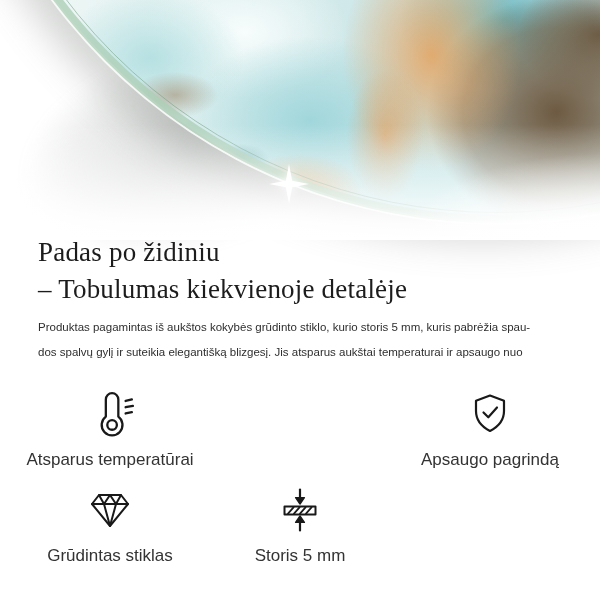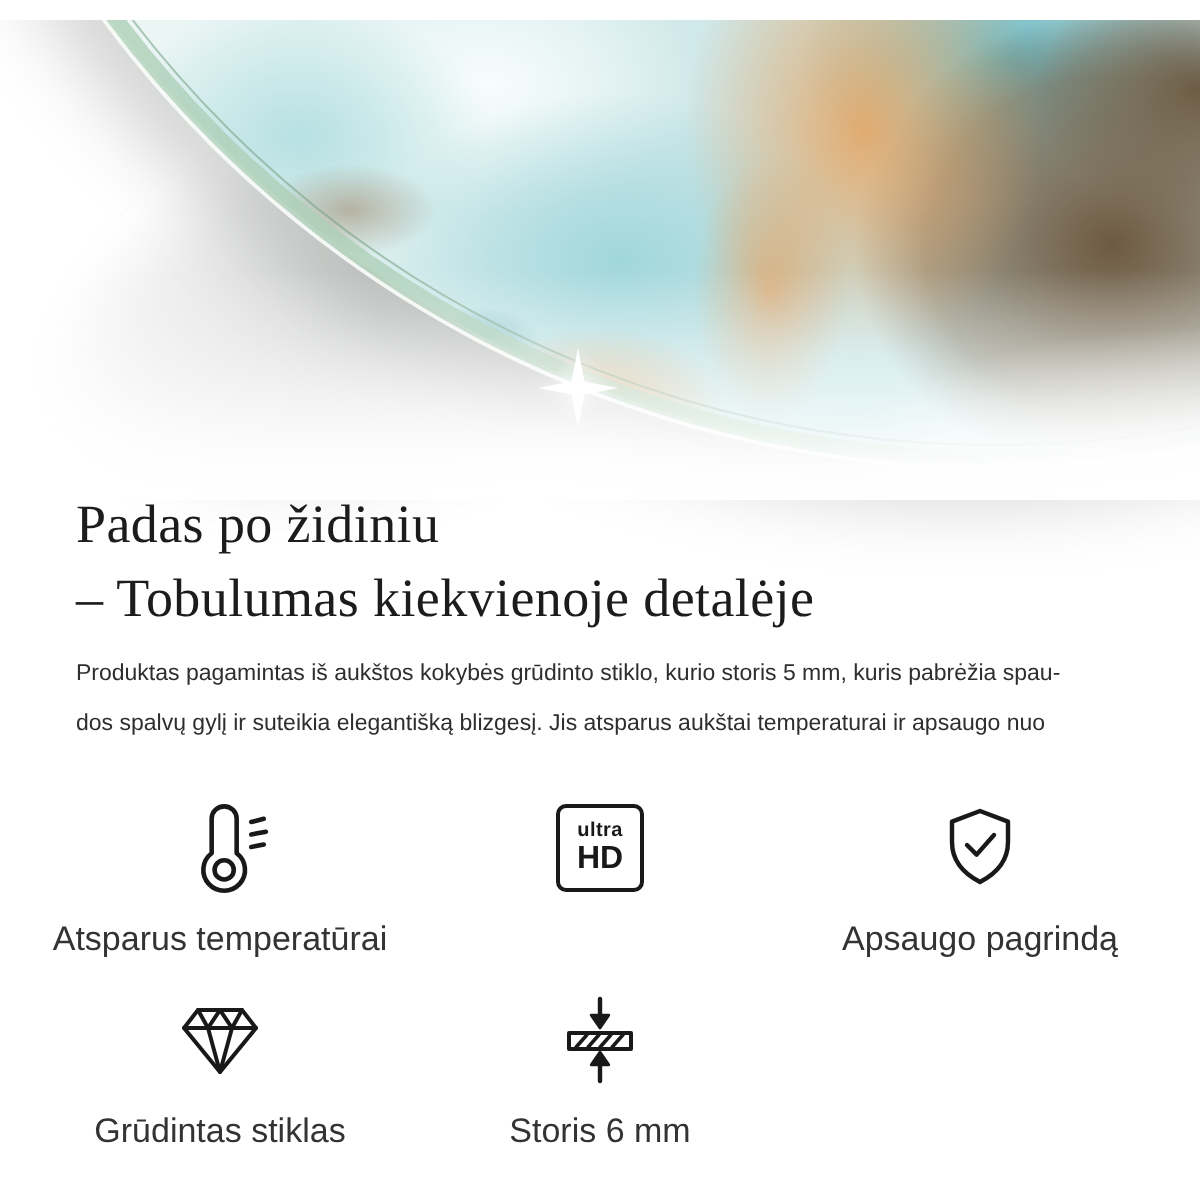--- a/index.html
+++ b/index.html
@@ -1,21 +1,21 @@
 <!DOCTYPE html>
 <html style="--rim-green: rgba(172,206,182,0.78); --patch-brown: #6e5a42; --glass-teal: #79c6cc; --glass-cyan-light: #cfe9ea; --vein-orange: #e8a35c;"><head>
 <meta charset="utf-8">
 <style>
   * { margin:0; padding:0; box-sizing:border-box; }
   html,body { background:#fff; }
   body {
     width:600px; height:600px; margin:0 auto; overflow:hidden;
     font-family:"Liberation Sans", sans-serif; color:#2e2e2e; position:relative;
   }
-  .page { width:600px; height:568px; position:relative; background:#fff; overflow:hidden;margin-top:10px; }
+  .page { width:600px; height:568px; position:relative; background:#fff; overflow:hidden; }
 
   
   .hero { position:relative; width:600px; height:232px; background:#fff; overflow:visible; }
 
   .glass-shadow {
     position:absolute; left:-30px; top:18px; width:440px; height:260px; z-index:1;
     background:radial-gradient(closest-side, rgba(125,132,128,.34), rgba(125,132,128,.14) 55%, transparent 78%);
     filter:blur(6px); transform:rotate(-14deg);
   }
   .marble {
@@ -122,26 +122,20 @@
             <circle cx="26" cy="34.5" r="4.6"></circle>
             <path d="M39 11.5 L45 10"></path>
             <path d="M39 17.5 L46 16.2"></path>
             <path d="M39 23.5 L45 22.3"></path>
           </svg>
         </div>
         <div class="feature-label">Atsparus temperatūrai</div>
       </div>
 
       <div class="feature">
-        <div class="icon-box">
-          <div class="uhd-box">
-            <div class="uhd-top">ultra</div>
-            <div class="uhd-bottom">HD</div>
-          </div>
-        </div>
       </div>
 
       <div class="feature">
         <div class="icon-box">
           <svg class="icn" width="48" height="48" viewBox="0 0 48 48">
             <path d="M24 5.5 L38 10.8 V21 C38 30 32.5 36.6 24 41 C15.5 36.6 10 30 10 21 V10.8 Z"></path>
             <path d="M17.5 22.5 L22.3 27.3 L31 17.5"></path>
           </svg>
         </div>
         <div class="feature-label">Apsaugo pagrindą</div>
@@ -164,18 +158,18 @@
         <div class="icon-box">
           <svg class="icn" width="48" height="48" viewBox="0 0 48 48">
             <rect x="8.5" y="20.5" width="31" height="8" style="stroke-width:2"></rect>
             <path d="M12 27.6 L17.5 21.4 M18 27.6 L23.5 21.4 M24 27.6 L29.5 21.4 M30 27.6 L35.5 21.4" style="stroke-width:1.8"></path>
             <path d="M24 3.5 V11"></path>
             <path d="M24 18 L19.6 11.6 H28.4 Z" fill="#191919" style="stroke-width:1.4"></path>
             <path d="M24 44.5 V37"></path>
             <path d="M24 30 L19.6 36.4 H28.4 Z" fill="#191919" style="stroke-width:1.4"></path>
           </svg>
         </div>
-        <div class="feature-label">Storis 6 mm</div>
+        <div class="feature-label">Storis 5 mm</div>
       </div>
 
     </div>
   </div>
 </div>
 
 </body></html>

